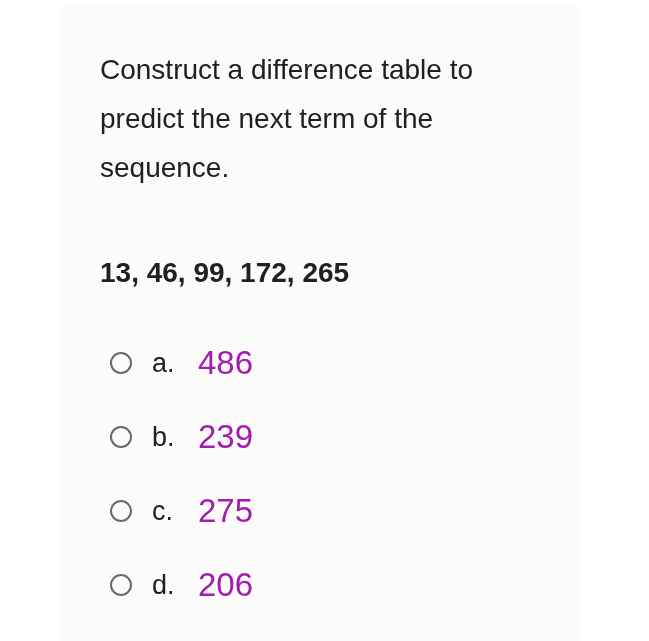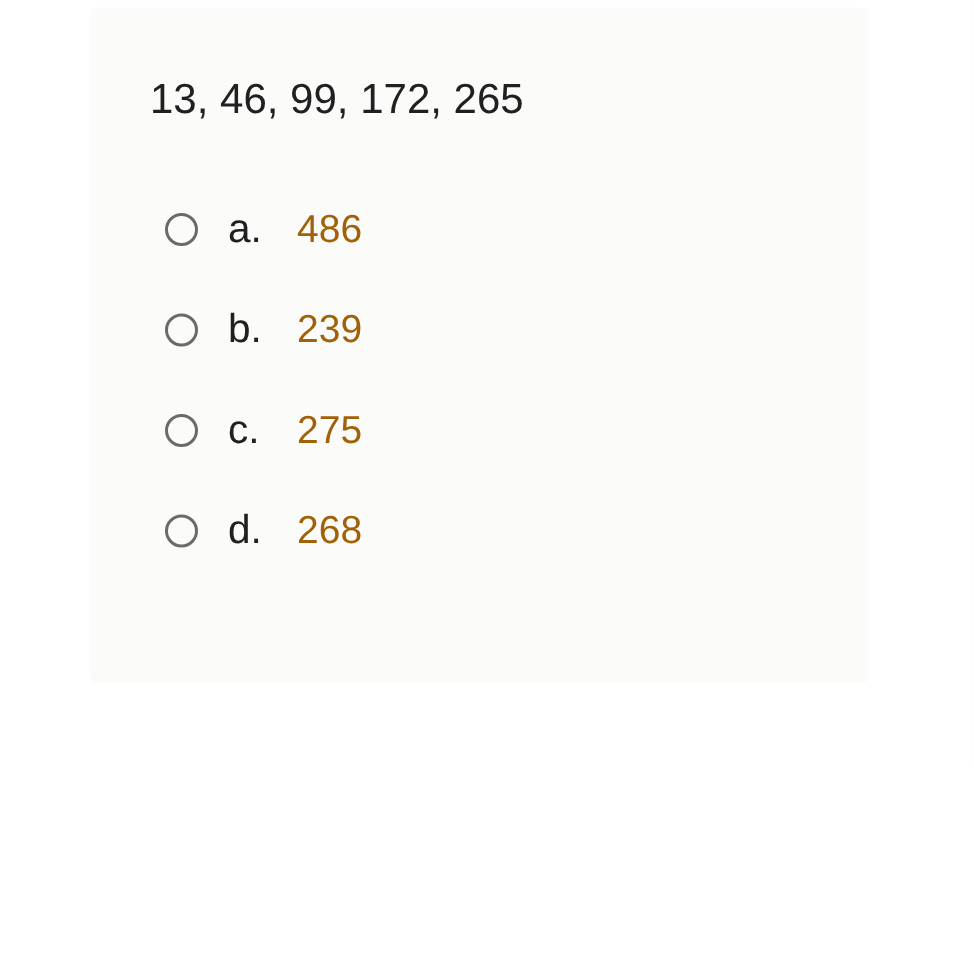--- a/index.html
+++ b/index.html
@@ -24,20 +24,21 @@
       font-size: 28px;
       line-height: 1.75;
       color: #202020;
       margin-bottom: 60px;
     }
     .sequence-text {
       font-size: 28px;
       line-height: 1.5;
       color: #202020;
       margin-bottom: 50px;
+      font-weight: bold;
     }
     .options {
       padding-left: 10px;
     }
     .option {
       display: flex;
       align-items: center;
       margin-bottom: 36px;
     }
     .radio {
@@ -49,45 +50,46 @@
       margin-right: 20px;
       cursor: pointer;
     }
     .option-label {
       font-size: 27px;
       color: #202020;
       width: 34px;
       flex-shrink: 0;
     }
     .option-value {
-      font-size: 26px;
-      color: #a16207;
+      font-size: 33px;
+      color: #a21caf;
       margin-left: 12px;
     }
   </style>
 </head>
 <body>
 
 <div class="card">
+  <p class="question-text">Construct a difference table to predict the next term of the sequence.</p>
   <p class="sequence-text">13, 46, 99, 172, 265</p>
   <div class="options">
     <div class="option">
       <div class="radio"></div>
       <span class="option-label">a.</span>
       <span class="option-value">486</span>
     </div>
     <div class="option">
       <div class="radio"></div>
       <span class="option-label">b.</span>
       <span class="option-value">239</span>
     </div>
     <div class="option">
       <div class="radio"></div>
       <span class="option-label">c.</span>
       <span class="option-value">275</span>
     </div>
     <div class="option">
       <div class="radio"></div>
       <span class="option-label">d.</span>
-      <span class="option-value">268</span>
+      <span class="option-value">206</span>
     </div>
   </div>
 </div>
 
 </body></html>

